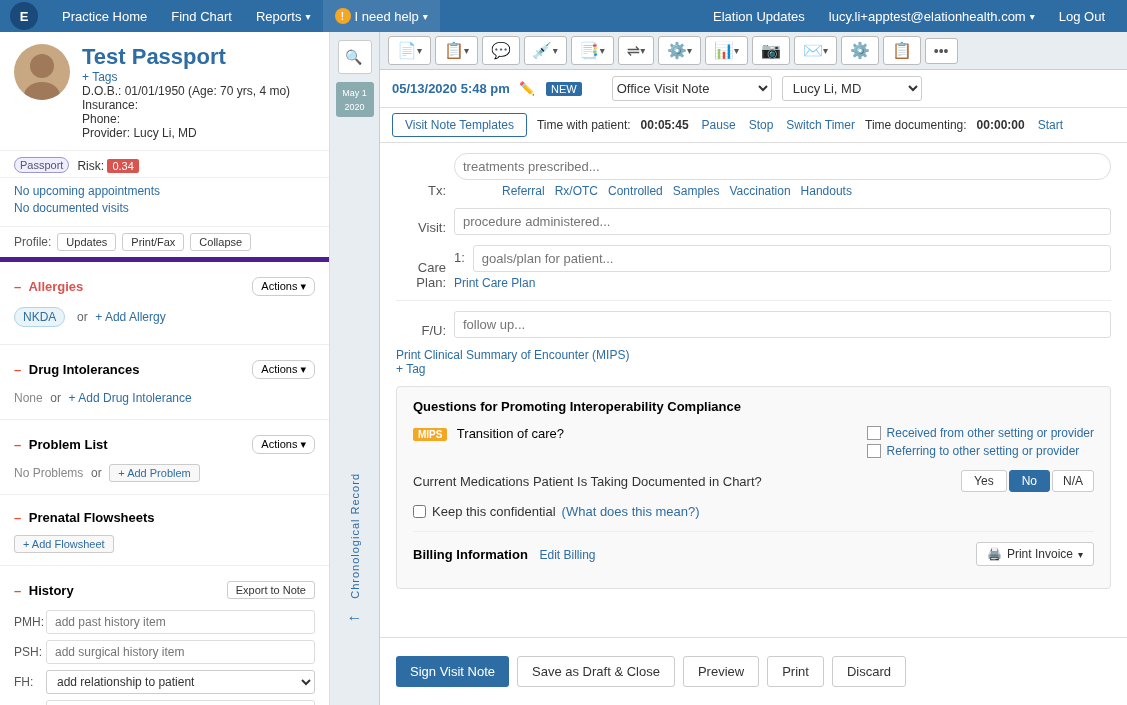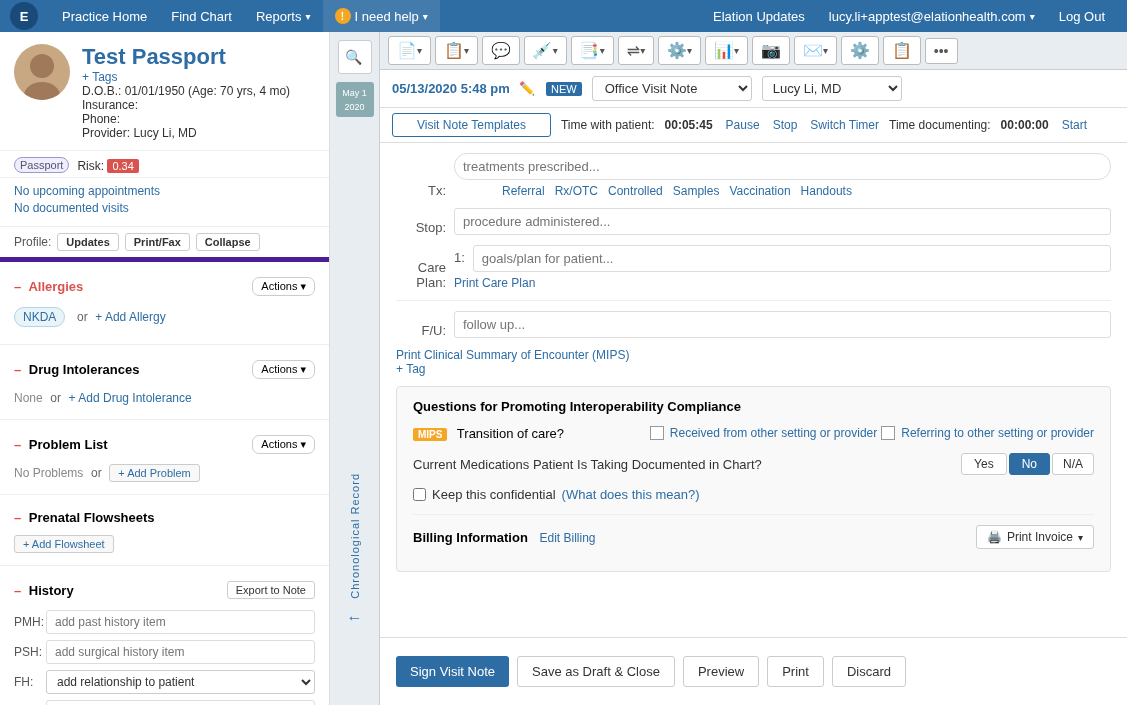--- a/index.html
+++ b/index.html
@@ -71,21 +71,21 @@
       margin-top: 2px;
     }
     .risk-badge { background: #d9534f; color: white; font-size: 11px; padding: 1px 5px; border-radius: 2px; display: inline-block; margin-top: 3px; }
 
     
     .sidebar-section { border-bottom: 1px solid #eee; padding: 8px 14px; }
     .sidebar-links { padding: 6px 14px 8px; border-bottom: 1px solid #eee; }
     .sidebar-link { color: #2e6da4; font-size: 12px; display: block; margin-bottom: 3px; cursor: pointer; }
 
     .profile-row { display: flex; align-items: center; gap: 6px; padding: 6px 14px; border-bottom: 5px solid #4c1d95; font-size: 12px; }
-    .profile-btn { background: white; border: 1px solid #ccc; border-radius: 3px; padding: 2px 8px; font-size: 11px; cursor: pointer; color: #333; font-weight: bold; }
+    .profile-btn { background: white; border: 1px solid #ccc; border-radius: 3px; padding: 2px 8px; font-size: 11px; cursor: pointer; color: #333; }
 
     .section-header {
       display: flex; align-items: center; justify-content: space-between;
       padding: 7px 0 5px;
       font-weight: 600; font-size: 13px;
     }
     .section-toggle { color: #e74c3c; margin-right: 4px; cursor: pointer; }
     .actions-btn {
       background: white; border: 1px solid #ccc; border-radius: 7px;
       padding: 2px 8px; font-size: 11px; cursor: pointer;
@@ -142,39 +142,39 @@
     .visit-header {
       background: white;
       border-bottom: 1px solid #ddd;
       padding: 6px 12px;
       display: flex; align-items: center; gap: 10px;
       flex-shrink: 0; flex-wrap: wrap;
     }
     .visit-datetime { color: #2e6da4; font-size: 13px; font-weight: 600; }
     .new-badge { background: #2e6da4; color: white; font-size: 11px; padding: 1px 5px; border-radius: 2px; }
     .visit-type-select {
-      border: 1px solid #ccc; border-radius: 3px; padding: 3px 8px; font-size: 13px;
-      color: #333; background: white; min-width: 160px;
+      border: 1px solid #ccc; border-radius: 3px; padding: 3px 0; font-size: 13px;
+      color: #333; background: white; min-width: 160px; margin-left: 20px;
     }
     .provider-select {
       border: 1px solid #ccc; border-radius: 3px; padding: 3px 6px; font-size: 13px;
       color: #333; background: white; min-width: 140px;
     }
 
     
     .timer-row {
       background: white;
       border-bottom: 1px solid #ddd;
       padding: 5px 12px;
       display: flex; align-items: center; gap: 10px;
       flex-shrink: 0;
     }
     .templates-btn {
       background: white; border: 1px solid #2e6da4; border-radius: 3px;
-      padding: 4px 24px; color: #2e6da4; font-size: 12px; cursor: pointer;
+      padding: 4px 12px; color: #2e6da4; font-size: 12px; cursor: pointer;
     }
     .timer-text { font-size: 12px; color: #333; }
     .timer-value { font-weight: 600; }
     .timer-control { color: #2e6da4; font-size: 12px; cursor: pointer; margin-left: 3px; }
 
     
     .note-content {
       flex: 1;
       background: white;
       padding: 10px 16px;
@@ -223,21 +223,21 @@
       border-radius: 4px;
       padding: 12px 16px;
       margin-top: 10px;
     }
     .mips-title { font-weight: 600; font-size: 13px; margin-bottom: 12px; }
     .mips-badge {
       background: #f5a623; color: white; font-size: 10px; font-weight: bold;
       padding: 1px 5px; border-radius: 2px; margin-right: 6px;
     }
     .mips-row { display: flex; align-items: flex-start; justify-content: space-between; margin-bottom: 12px; }
-    .mips-options { display: flex; gap: 4px; }
+    .mips-options { display: flex; flex-direction: column; gap: 4px; }
     .mips-option { display: flex; align-items: center; gap: 6px; font-size: 12px; color: #2e6da4; cursor: pointer; }
     .mips-checkbox {
       width: 14px; height: 14px; border: 1px solid #999; background: white;
       flex-shrink: 0;
     }
 
     .current-meds-row { display: flex; align-items: center; justify-content: space-between; margin-bottom: 12px; }
     .current-meds-text { font-size: 13px; color: #333; }
     .yes-no-btns { display: flex; gap: 2px; }
     .yn-btn {
@@ -532,21 +532,21 @@
             <span class="tx-link">Rx/OTC</span>
             <span class="tx-link">Controlled</span>
             <span class="tx-link">Samples</span>
             <span class="tx-link">Vaccination</span>
             <span class="tx-link">Handouts</span>
           </div>
         </div>
       </div>
 
       <div class="form-row">
-        <span class="form-label">Stop:</span>
+        <span class="form-label">Visit:</span>
         <div class="form-input-area">
           <input class="proc-input" type="text" placeholder="procedure administered..." style="">
         </div>
       </div>
 
       <div class="form-row">
         <span class="form-label">Care Plan:</span>
         <div class="form-input-area">
           <div class="care-plan-row">
             <span class="care-plan-num">1:</span>

